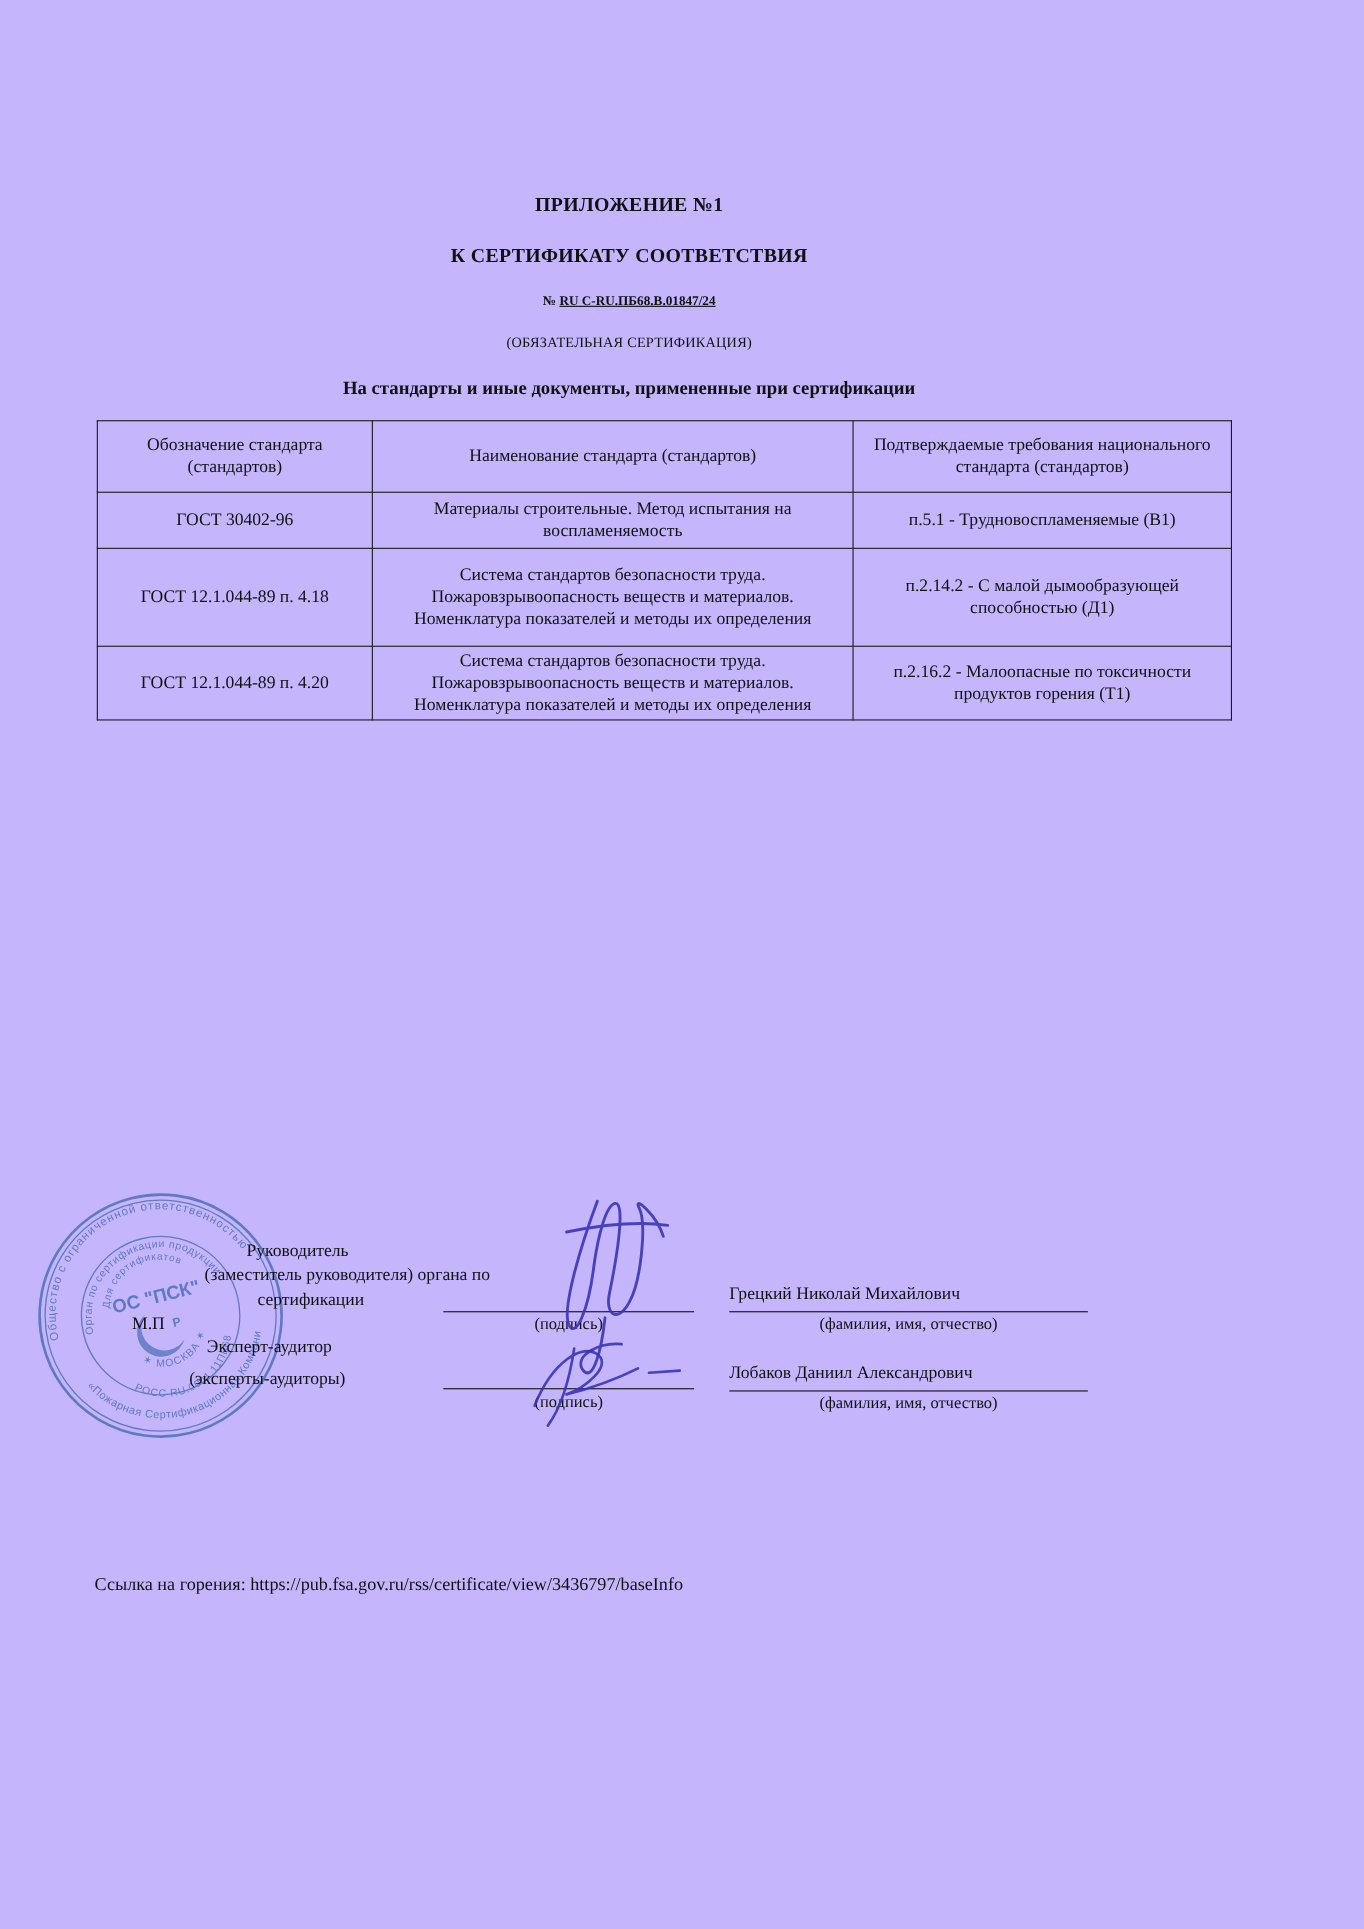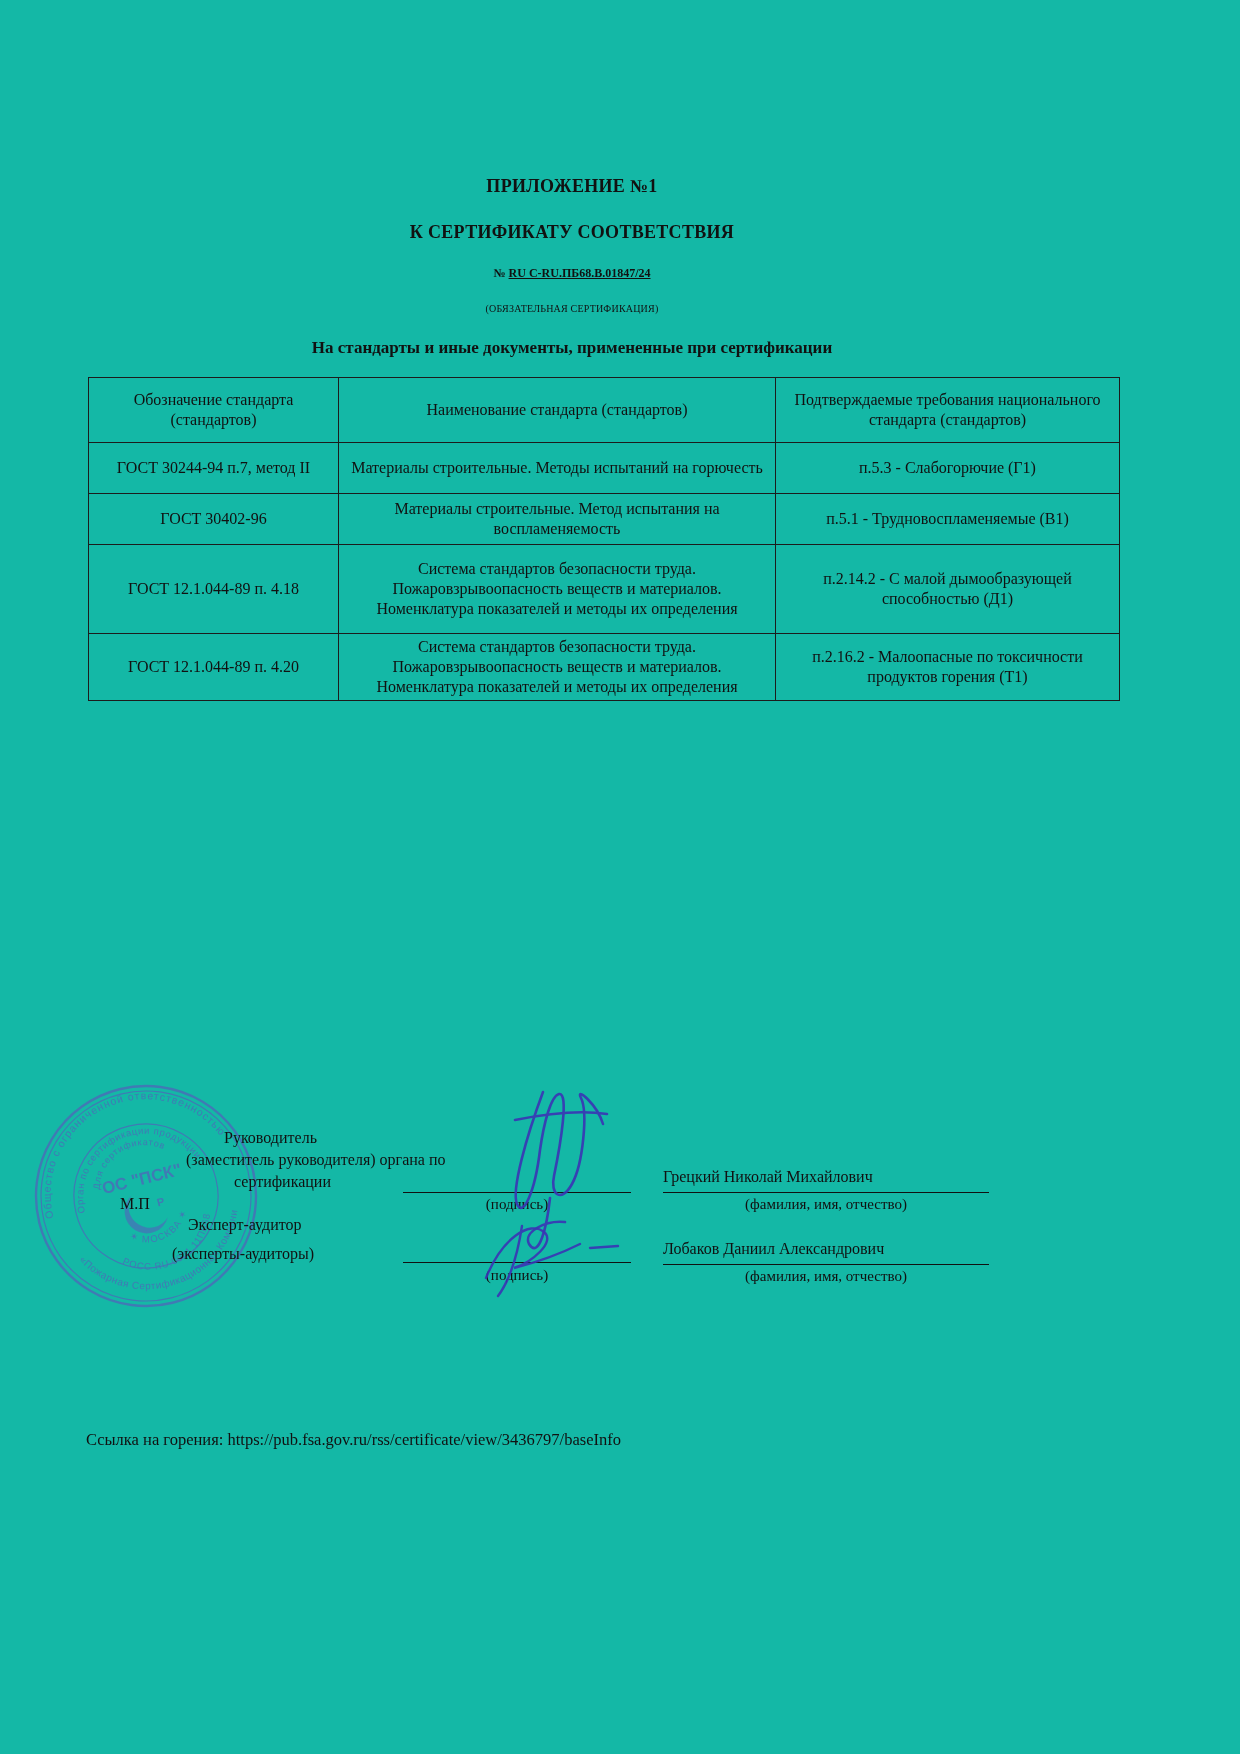--- a/index.html
+++ b/index.html
@@ -1,31 +1,31 @@
 <!DOCTYPE html>
 <html><head>
 <meta charset="utf-8">
 <style>
   html,body{margin:0;padding:0;background:#e8e8e8;}
   .page{
     position:relative;
     width:1240px;height:1754px;
     margin:0 auto;
-    background:#14b8a6;
+    background:#c4b5fd;
     font-family:"Liberation Serif","DejaVu Serif",serif;
     color:#111;
     overflow:hidden;
   }
   .content{position:absolute;left:88px;top:0;width:968px;}
   .center{text-align:center;}
   .t1{font-weight:bold;font-size:18px;padding-top:176px;letter-spacing:.3px;}
   .t2{font-weight:bold;font-size:18px;margin-top:25px;letter-spacing:.3px;}
   .t3{font-weight:bold;font-size:12px;margin-top:23px;}
   .t3 .num{text-decoration:underline;}
-  .t4{font-size:10px;margin-top:22px;letter-spacing:.2px;}
+  .t4{font-size:13px;margin-top:22px;letter-spacing:.2px;}
   .t5{font-weight:bold;font-size:17px;margin-top:24px;}
 
   table.std{
     border-collapse:collapse;
     width:968px;
     margin-top:19px;
     table-layout:fixed;
   }
   table.std td{
     border:1.6px solid #1c1c1c;
@@ -65,25 +65,20 @@
     <div class="center t3"><span>№ </span><span class="num">RU C-RU.ПБ68.В.01847/24</span></div>
     <div class="center t4">(ОБЯЗАТЕЛЬНАЯ СЕРТИФИКАЦИЯ)</div>
     <div class="center t5">На стандарты и иные документы, примененные при сертификации</div>
 
     <table class="std">
       <tbody>
           <tr class="hr">
         <td class="c1">Обозначение стандарта (стандартов)</td>
         <td class="c2">Наименование стандарта (стандартов)</td>
         <td class="c3">Подтверждаемые требования национального стандарта (стандартов)</td>
-      </tr>
-      <tr class="r1">
-        <td>ГОСТ 30244-94 п.7, метод II</td>
-        <td>Материалы строительные. Методы испытаний на горючесть</td>
-        <td>п.5.3 - Слабогорючие (Г1)</td>
       </tr>
       <tr class="r2">
         <td>ГОСТ 30402-96</td>
         <td>Материалы строительные. Метод испытания на воспламеняемость</td>
         <td>п.5.1 - Трудновоспламеняемые (В1)</td>
       </tr>
       <tr class="r3">
         <td>ГОСТ 12.1.044-89 п. 4.18</td>
         <td>Система стандартов безопасности труда. Пожаровзрывоопасность веществ и материалов. Номенклатура показателей и методы их определения</td>
         <td>п.2.14.2 - С малой дымообразующей способностью (Д1)</td>

